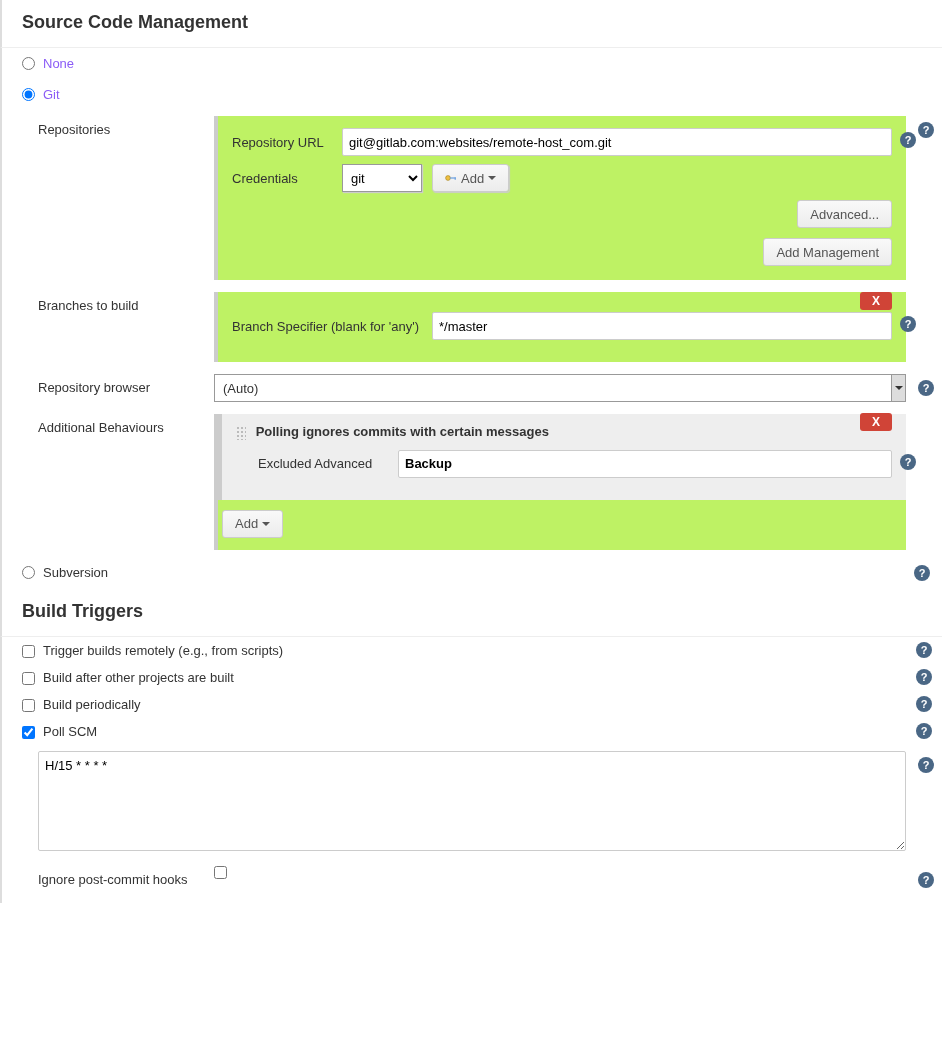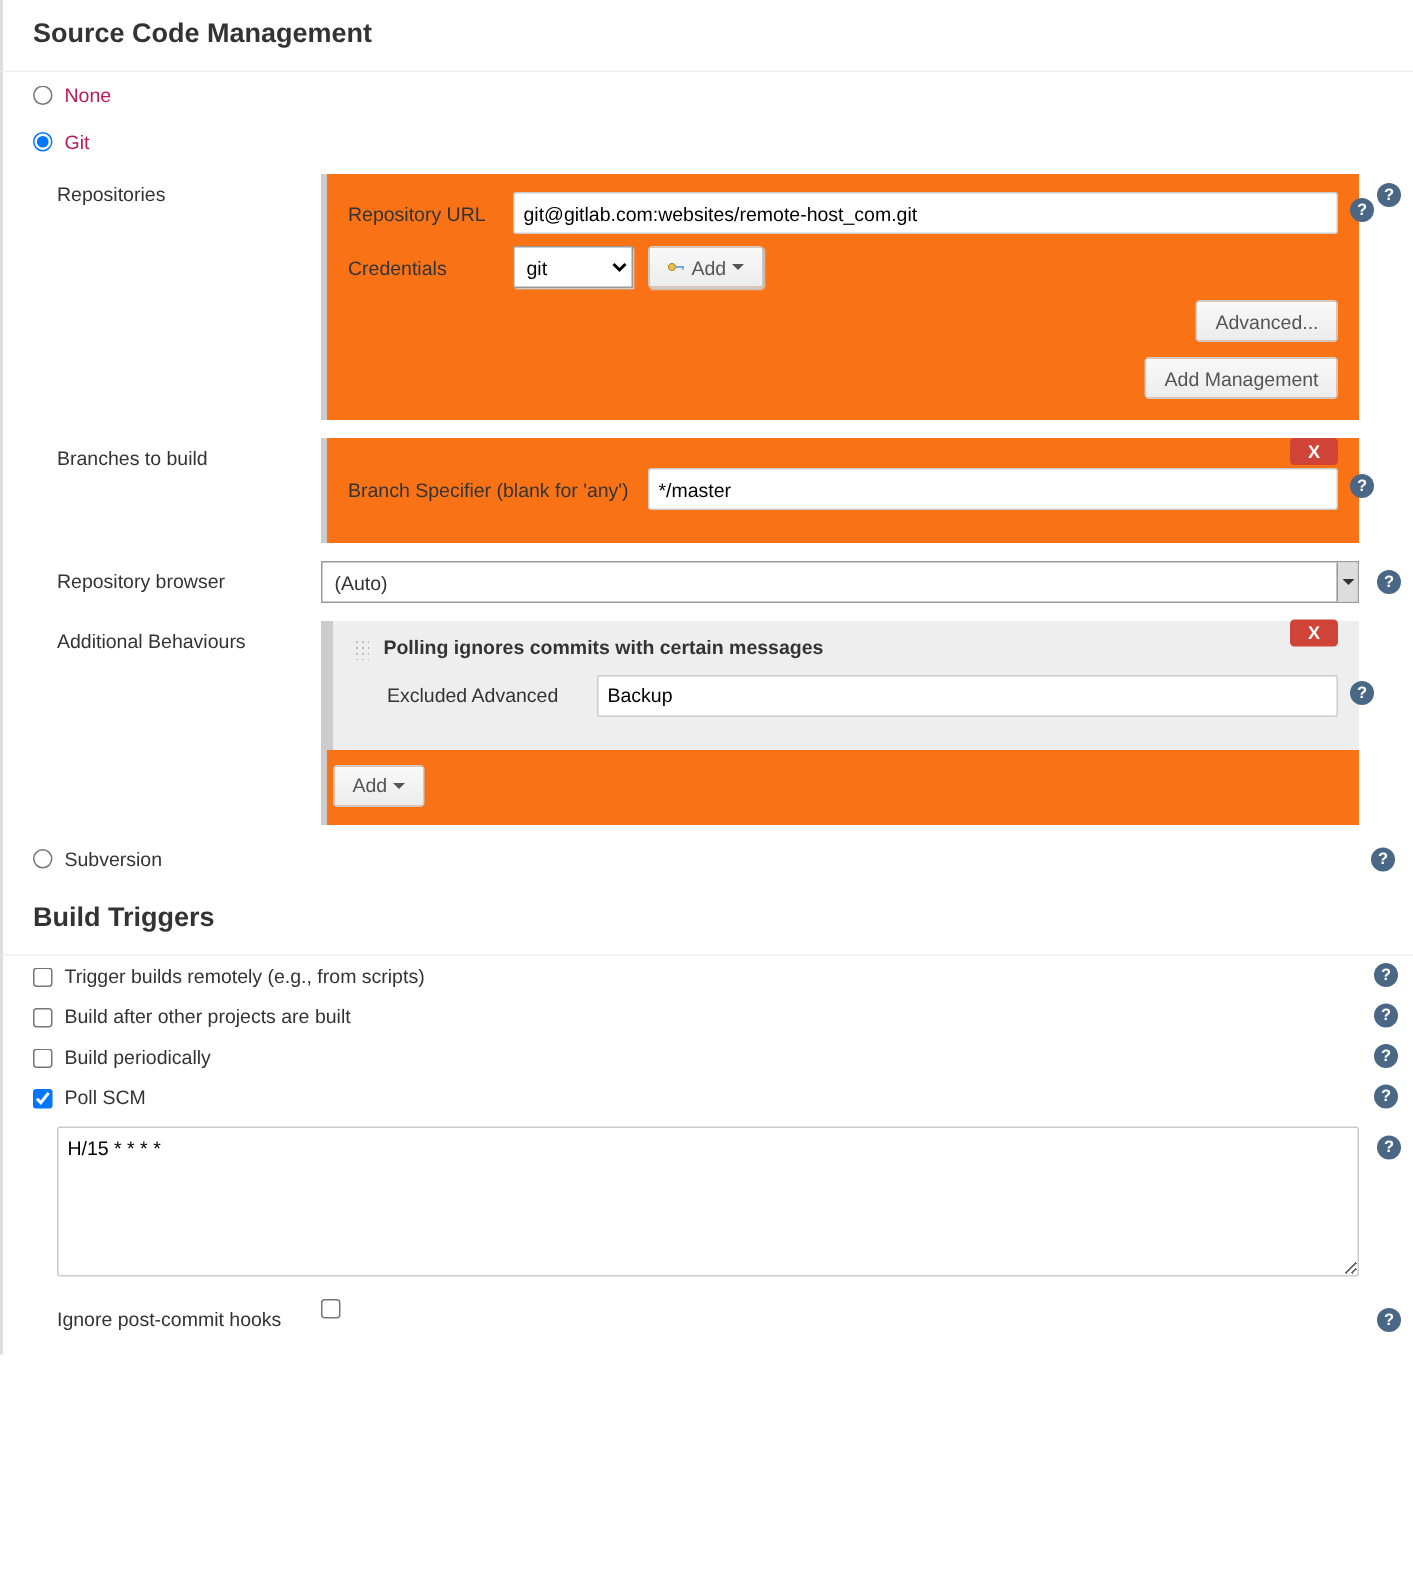--- a/index.html
+++ b/index.html
@@ -1,27 +1,27 @@
 <!DOCTYPE html>
 <html><head>
 <meta charset="utf-8">
 <style>
 * { box-sizing: border-box; margin: 0; padding: 0; }
 body { font-family: Helvetica, Arial, sans-serif; font-size: 13px; color: #333; background: #fff; width: 942px; }
 .section-hdr { font-size: 18px; font-weight: bold; padding: 12px 0 14px 20px; border-bottom: 1px solid #eee; border-left: 2px solid #ddd; }
 .section-body { padding: 0 0 0 0; border-left: 2px solid #ddd; }
 .radio-row { display: flex; align-items: center; padding: 8px 0 8px 20px; }
 .radio-row input[type=radio] { margin-right: 8px; }
-.radio-row label { color: #be185d; }
+.radio-row label { color: #8b5cf6; }
 .help-icon { width: 16px; height: 16px; border-radius: 50%; background: #4a6785; color: #fff; font-size: 11px; font-weight: bold; display: inline-flex; align-items: center; justify-content: center; flex-shrink: 0; }
 .git-block { padding: 0 0 0 36px; }
 .field-row { display: flex; padding: 6px 0; }
 .field-label { width: 176px; padding-top: 6px; }
 .field-content { flex: 1; position: relative; padding-right: 36px; }
-.gray-panel { background: #f97316; border-left: 4px solid #ccc; padding: 12px 14px 14px 14px; position: relative; }
+.gray-panel { background: #bef264; border-left: 4px solid #ccc; padding: 12px 14px 14px 14px; position: relative; }
 .gray-panel-inner { background: #eee; border-left: 4px solid #ccc; padding: 10px 14px; position: relative; }
 .form-row { display: flex; align-items: center; margin-bottom: 8px; position: relative; }
 .form-lbl { width: 200px; color: #333; }
 .form-lbl-short { width: 110px; color: #333; }
 .form-lbl-med { width: 140px; color: #333; }
 input[type=text] { height: 28px; padding: 3px 6px; border: 1px solid #ccc; border-radius: 2px; font-size: 13px; background: #fff; }
 textarea { padding: 6px; border: 1px solid #ccc; border-radius: 2px; font-size: 13px; font-family: inherit; background: #fff; resize: both; }
 select { height: 28px; padding: 2px 4px; border: 1px solid #bbb; background: #fff; font-size: 13px; }
 .btn { display: inline-flex; align-items: center; height: 28px; padding: 0 12px; background: linear-gradient(#f9f9f9,#ececec); border: 1px solid #ccc; border-radius: 3px; color: #555; font-size: 13px; cursor: pointer; }
 .btn-row-right { text-align: right; margin-top: 6px; }
@@ -126,21 +126,21 @@
       <div class="field-content">
         <div class="gray-panel" style="padding:0 0 12px 0;">
           <div class="gray-panel-inner" style="border-left:4px solid #ccc; padding:10px 14px 14px 14px; position:relative;">
             <button class="del-btn" style="top:-1px">X</button>
             <div style="margin-bottom:10px">
               <span class="dotted-handle"></span>
               <span class="behav-title">Polling ignores commits with certain messages</span>
             </div>
             <div class="form-row" style="margin-left:22px">
               <div class="form-lbl-med">Excluded Advanced</div>
-              <input type="text" style="flex: 1 1 0%;" value="Backup">
+              <input type="text" style="flex: 1 1 0%; font-weight: bold;" value="Backup">
               <span class="help-icon help-inline" style="right:-24px">?</span>
             </div>
           </div>
           <div style="padding:10px 0 0 4px">
             <button class="btn">
               <span>Add</span>
               <span class="dropdown-caret"></span>
             </button>
           </div>
         </div>

